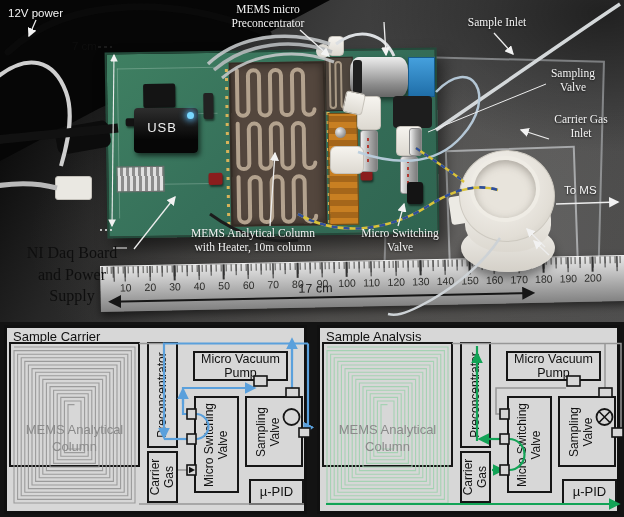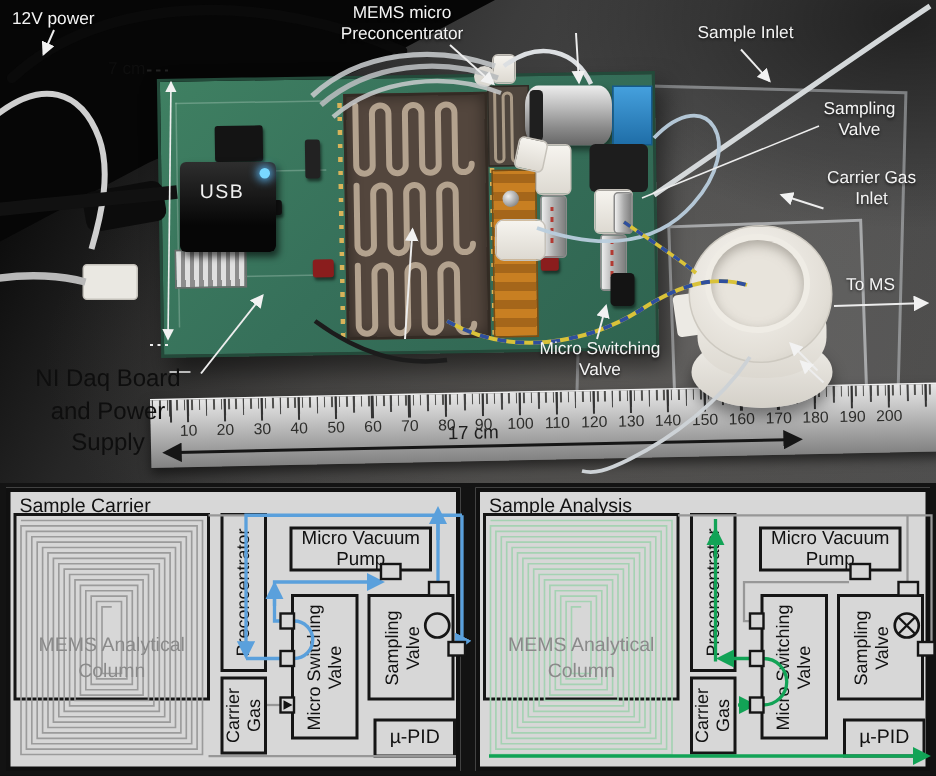--- a/index.html
+++ b/index.html
@@ -58,28 +58,28 @@
   
   .pid-base{left:461px;top:224px;width:94px;height:48px;border-radius:50%;background:linear-gradient(180deg,#f1efea,#d4d0c8);box-shadow:0 6px 10px rgba(0,0,0,.45);}
   .pid-mid{left:465px;top:192px;width:86px;height:60px;border-radius:45%;background:linear-gradient(180deg,#f4f2ed,#dcd8d0);}
   .pid-body{left:459px;top:150px;width:96px;height:92px;border-radius:50%;border:1px solid #cdc9c0;
             background:radial-gradient(circle at 42% 38%,#f9f7f3,#e2ded6 68%,#c8c4bb);}
   .pid-inner{left:474px;top:160px;width:62px;height:58px;border-radius:50%;background:#e8e4dc;
              box-shadow:inset 0 3px 8px rgba(120,115,105,.55),0 0 0 4px #efece5;}
   .pid-tab{left:450px;top:196px;width:17px;height:28px;background:#eceae4;border-radius:3px;transform:rotate(-8deg);}
   
   .usbcable{left:56px;top:124px;width:54px;height:27px;background:#0c0c0c;border-radius:7px;transform:rotate(-10deg);}
-  .usbplug{left:120px;top:108px;width:64px;height:60px;border-radius:4px;
+  .usbplug{left:134px;top:108px;width:64px;height:45px;border-radius:4px;
            background:linear-gradient(180deg,#2e2e2e,#060606 70%);box-shadow:2px 3px 5px rgba(0,0,0,.6);}
   .usbled{position:absolute;right:4px;top:4px;width:7px;height:7px;border-radius:50%;background:#79d8ff;box-shadow:0 0 6px 2px rgba(90,190,255,.8);}
   .usbtxt{position:absolute;left:0;right:8px;top:12px;text-align:center;color:#f0f0f0;font-size:13px;letter-spacing:1px;}
   .molex{left:55px;top:176px;width:37px;height:24px;background:#eae8e2;border:1px solid #c4c1ba;border-radius:3px;}
   
   .plabel{position:absolute;color:#f4f4f4;font-size:11.5px;line-height:1.25;text-shadow:0 1px 2px rgba(0,0,0,.65);white-space:nowrap;}
-  .plabel.center{transform:translateX(-50%);text-align:center;}
+  .plabel.center{transform:translateX(-50%);text-align:center;font-family:Liberation Serif, serif;}
   .plabel.dark{color:#0e0e0e;text-shadow:none;}
   
   .panels{position:absolute;left:0;top:322px;width:624px;height:195px;background:#131313;}
   .panel{position:absolute;top:3px;width:303px;height:189px;background:#d7d7d7;border:3px solid #101010;}
   .panel.left{left:4px;} .panel.right{left:317px;}
   .ptitle{position:absolute;left:6px;top:1px;font-size:13px;color:#111;}
   .dbox{position:absolute;background:#d7d7d7;border:2px solid #151515;}
   .colbox{left:2px;top:14px;width:131px;height:125px;}
   .preconbox{left:140px;top:14px;width:31px;height:106px;}
   .carrierbox{left:140px;top:123px;width:31px;height:52px;}
@@ -260,20 +260,24 @@
     </div>
     <div class="plabel center" style="left:581px;top:112px;">
       <div>Carrier Gas</div>
         <div>Inlet</div>
     </div>
     <div class="plabel" style="left:564px;top:183px;">To MS</div>
     <div class="plabel center" style="left:400px;top:226px;">
       <div>Micro Switching</div>
         <div>Valve</div>
     </div>
+    <div class="plabel center" style="left:253px;top:226px;">
+      <div>MEMS Analytical Column</div>
+        <div>with Heater, 10m column</div>
+    </div>
     <div class="plabel dark center" style="left:72px;top:242px;line-height:1.35;font-size:16px;">
       <div>NI Daq Board</div>
         <div>and Power</div>
         <div>Supply</div>
     </div>
   </div>
 
   <div class="panels">
 
     <div class="panel left">

